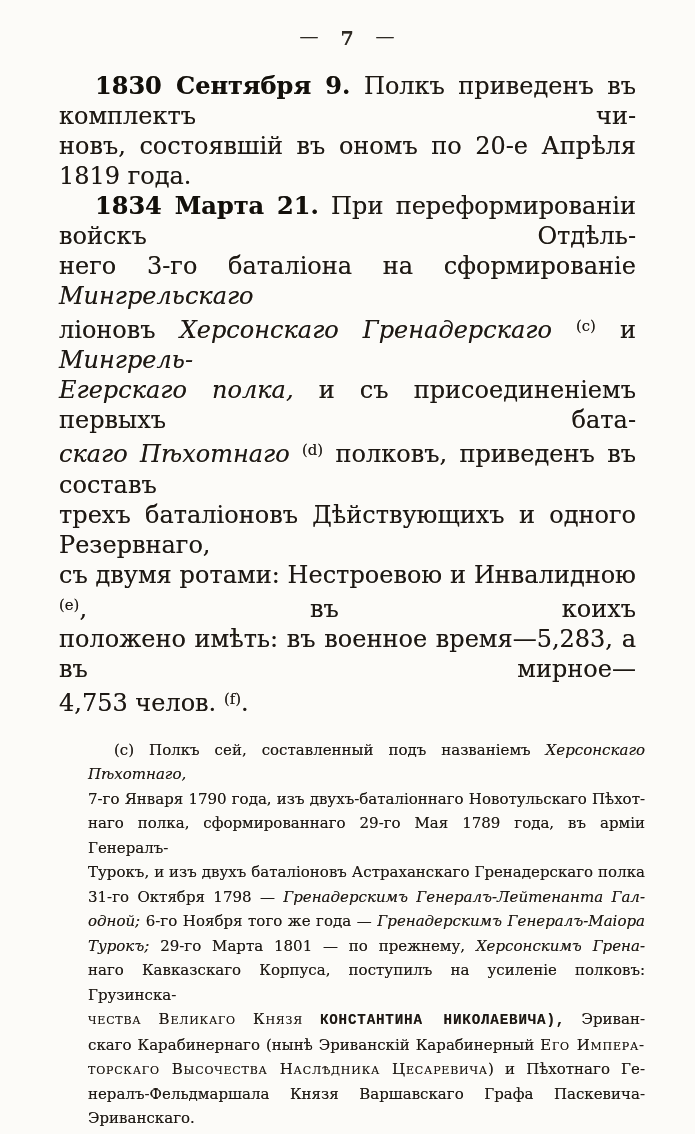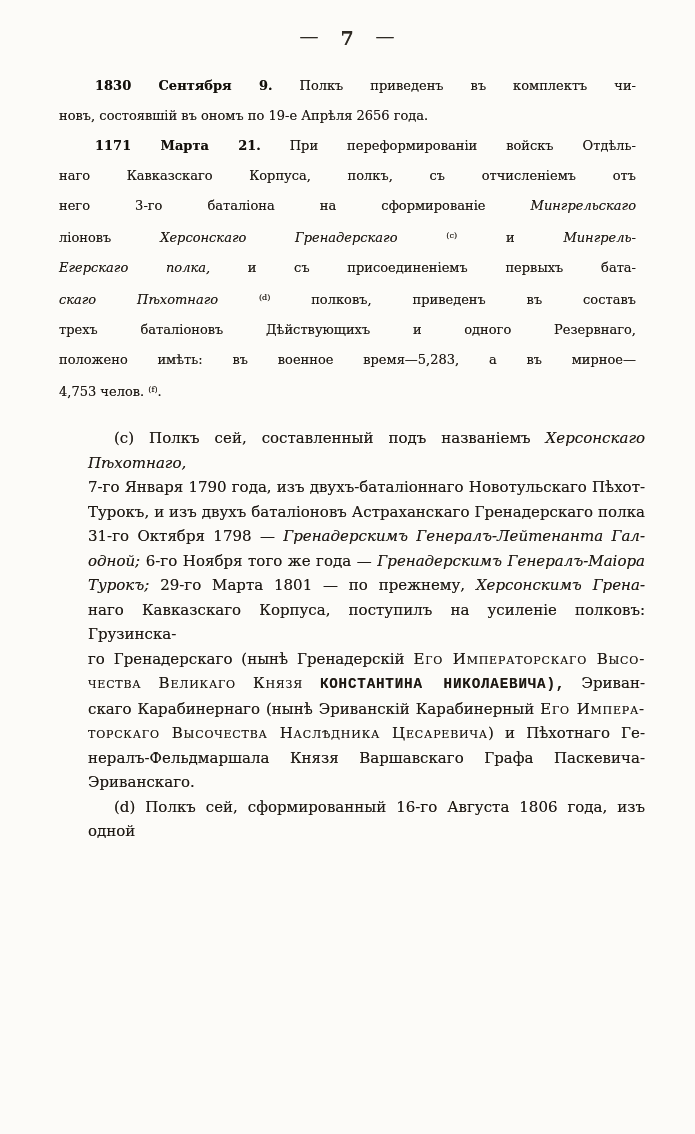--- a/index.html
+++ b/index.html
@@ -31,21 +31,21 @@
     display: inline-block;
     margin: 0 21px;
     transform: translateY(-2px);
   }
   .pagehead .num {
     font-weight: bold;
   }
   .main {
     width: 577px;
     margin: 22px 0 0 59px;
-    font-size: 13px;
+    font-size: 24px;
     line-height: 30px;
   }
   .fnblock {
     width: 557px;
     margin: 19px 0 0 88px;
     font-size: 15px;
     line-height: 24.5px;
   }
   .tline {
     text-align: justify;
@@ -90,45 +90,45 @@
 
 <div class="page">
 
   <div class="pagehead">
     <span class="dash">—</span><span class="num">7</span><span class="dash">—</span>
   </div>
 
   <div class="main">
     <div class="para">
         <div class="tline tindent"><span class="st-b">1830 Сентября 9.</span><span class="st-p"> Полкъ приведенъ въ комплектъ чи-</span></div>
-        <div class="tline tlast"><span class="st-p">новъ, состоявшій въ ономъ по 19-е Апрѣля 2656 года.</span></div>
+        <div class="tline tlast"><span class="st-p">новъ, состоявшій въ ономъ по 20-е Апрѣля 1819 года.</span></div>
       </div>
     <div class="para">
-        <div class="tline tindent"><span class="st-b">1171 Марта 21.</span><span class="st-p"> При переформированіи войскъ Отдѣль-</span></div>
-        <div class="tline"><span class="st-p">наго Кавказскаго Корпуса, полкъ, съ отчисленіемъ отъ</span></div>
+        <div class="tline tindent"><span class="st-b">1834 Марта 21.</span><span class="st-p"> При переформированіи войскъ Отдѣль-</span></div>
         <div class="tline"><span class="st-p">него 3-го баталіона на сформированіе </span><span class="st-i">Мингрельскаго</span></div>
         <div class="tline"><span class="st-p">ліоновъ </span><span class="st-i">Херсонскаго Гренадерскаго </span><span class="st-u">(c)</span><span class="st-p"> и </span><span class="st-i">Мингрель-</span></div>
         <div class="tline"><span class="st-i">Егерскаго полка,</span><span class="st-p"> и съ присоединеніемъ первыхъ бата-</span></div>
         <div class="tline"><span class="st-i">скаго Пѣхотнаго </span><span class="st-u">(d)</span><span class="st-p"> полковъ, приведенъ въ составъ</span></div>
         <div class="tline"><span class="st-p">трехъ баталіоновъ Дѣйствующихъ и одного Резервнаго,</span></div>
+        <div class="tline"><span class="st-p">съ двумя ротами: Нестроевою и Инвалидною </span><span class="st-u">(e)</span><span class="st-p">, въ коихъ</span></div>
         <div class="tline"><span class="st-p">положено имѣть: въ военное время—5,283, а въ мирное—</span></div>
         <div class="tline tlast"><span class="st-p">4,753 челов. </span><span class="st-u">(f)</span><span class="st-p">.</span></div>
       </div>
   </div>
 
   <div class="fnblock">
     <div class="fn">
         <div class="tline tindent"><span class="st-p">(c) Полкъ сей, составленный подъ названіемъ </span><span class="st-i">Херсонскаго Пѣхотнаго,</span></div>
         <div class="tline"><span class="st-p">7-го Января 1790 года, изъ двухъ-баталіоннаго Новотульскаго Пѣхот-</span></div>
+        <div class="tline"><span class="st-p">наго полка, сформированнаго 29-го Мая 1789 года, въ арміи Генералъ-</span></div>
         <div class="tline"><span class="st-p">Турокъ, и изъ двухъ баталіоновъ Астраханскаго Гренадерскаго полка</span></div>
         <div class="tline"><span class="st-p">31-го Октября 1798 — </span><span class="st-i">Гренадерскимъ Генералъ-Лейтенанта Гал-</span></div>
         <div class="tline"><span class="st-i">одной;</span><span class="st-p"> 6-го Ноября того же года — </span><span class="st-i">Гренадерскимъ Генералъ-Маіора</span></div>
         <div class="tline"><span class="st-i">Турокъ;</span><span class="st-p"> 29-го Марта 1801 — по прежнему, </span><span class="st-i">Херсонскимъ Грена-</span></div>
         <div class="tline"><span class="st-p">наго Кавказскаго Корпуса, поступилъ на усиленіе полковъ: Грузинска-</span></div>
-        <div class="tline"><span class="st-p">го Гренадерскаго (нынѣ Гренадерскій </span><span class="st-s">Его Императорскаго Высо-</span></div>
         <div class="tline"><span class="st-s">чества Великаго Князя </span><span class="st-c">КОНСТАНТИНА НИКОЛАЕВИЧА),</span><span class="st-p"> Эриван-</span></div>
         <div class="tline"><span class="st-p">скаго Карабинернаго (нынѣ Эриванскій Карабинерный </span><span class="st-s">Его Импера-</span></div>
         <div class="tline"><span class="st-s">торскаго Высочества Наслѣдника Цесаревича</span><span class="st-p">) и Пѣхотнаго Ге-</span></div>
         <div class="tline tlast"><span class="st-p">нералъ-Фельдмаршала Князя Варшавскаго Графа Паскевича-Эриванскаго.</span></div>
       </div>
     <div class="fn">
         <div class="tline tindent"><span class="st-p">(d) Полкъ сей, сформированный 16-го Августа 1806 года, изъ одной</span></div>
       </div>
   </div>
 

